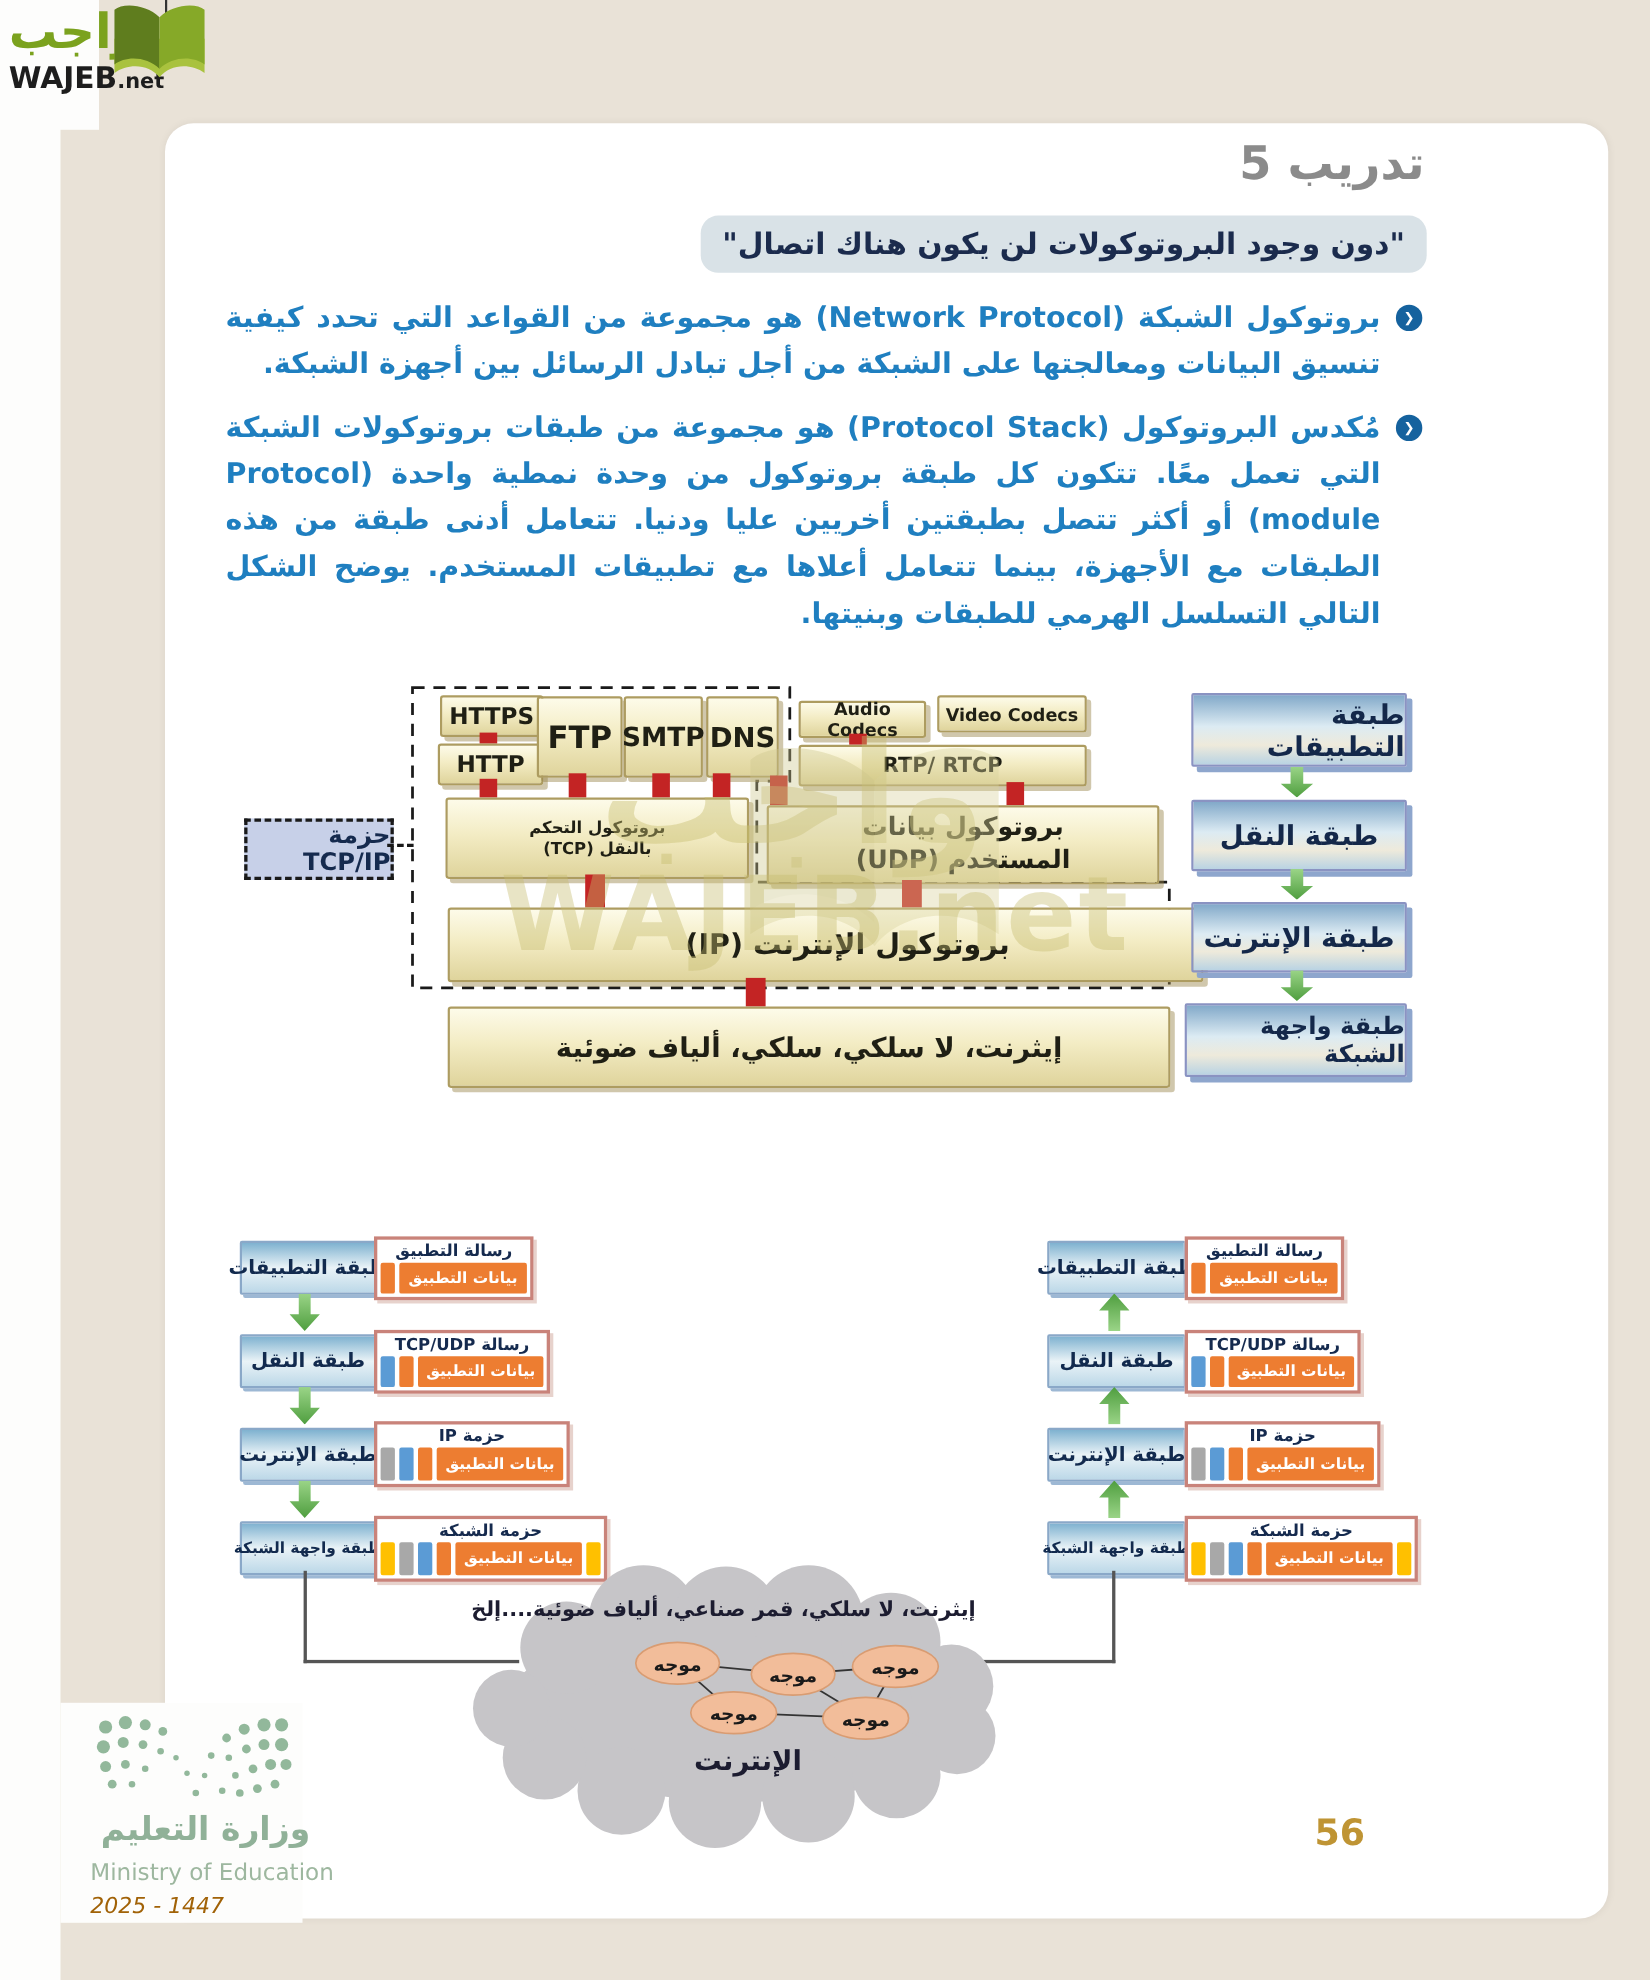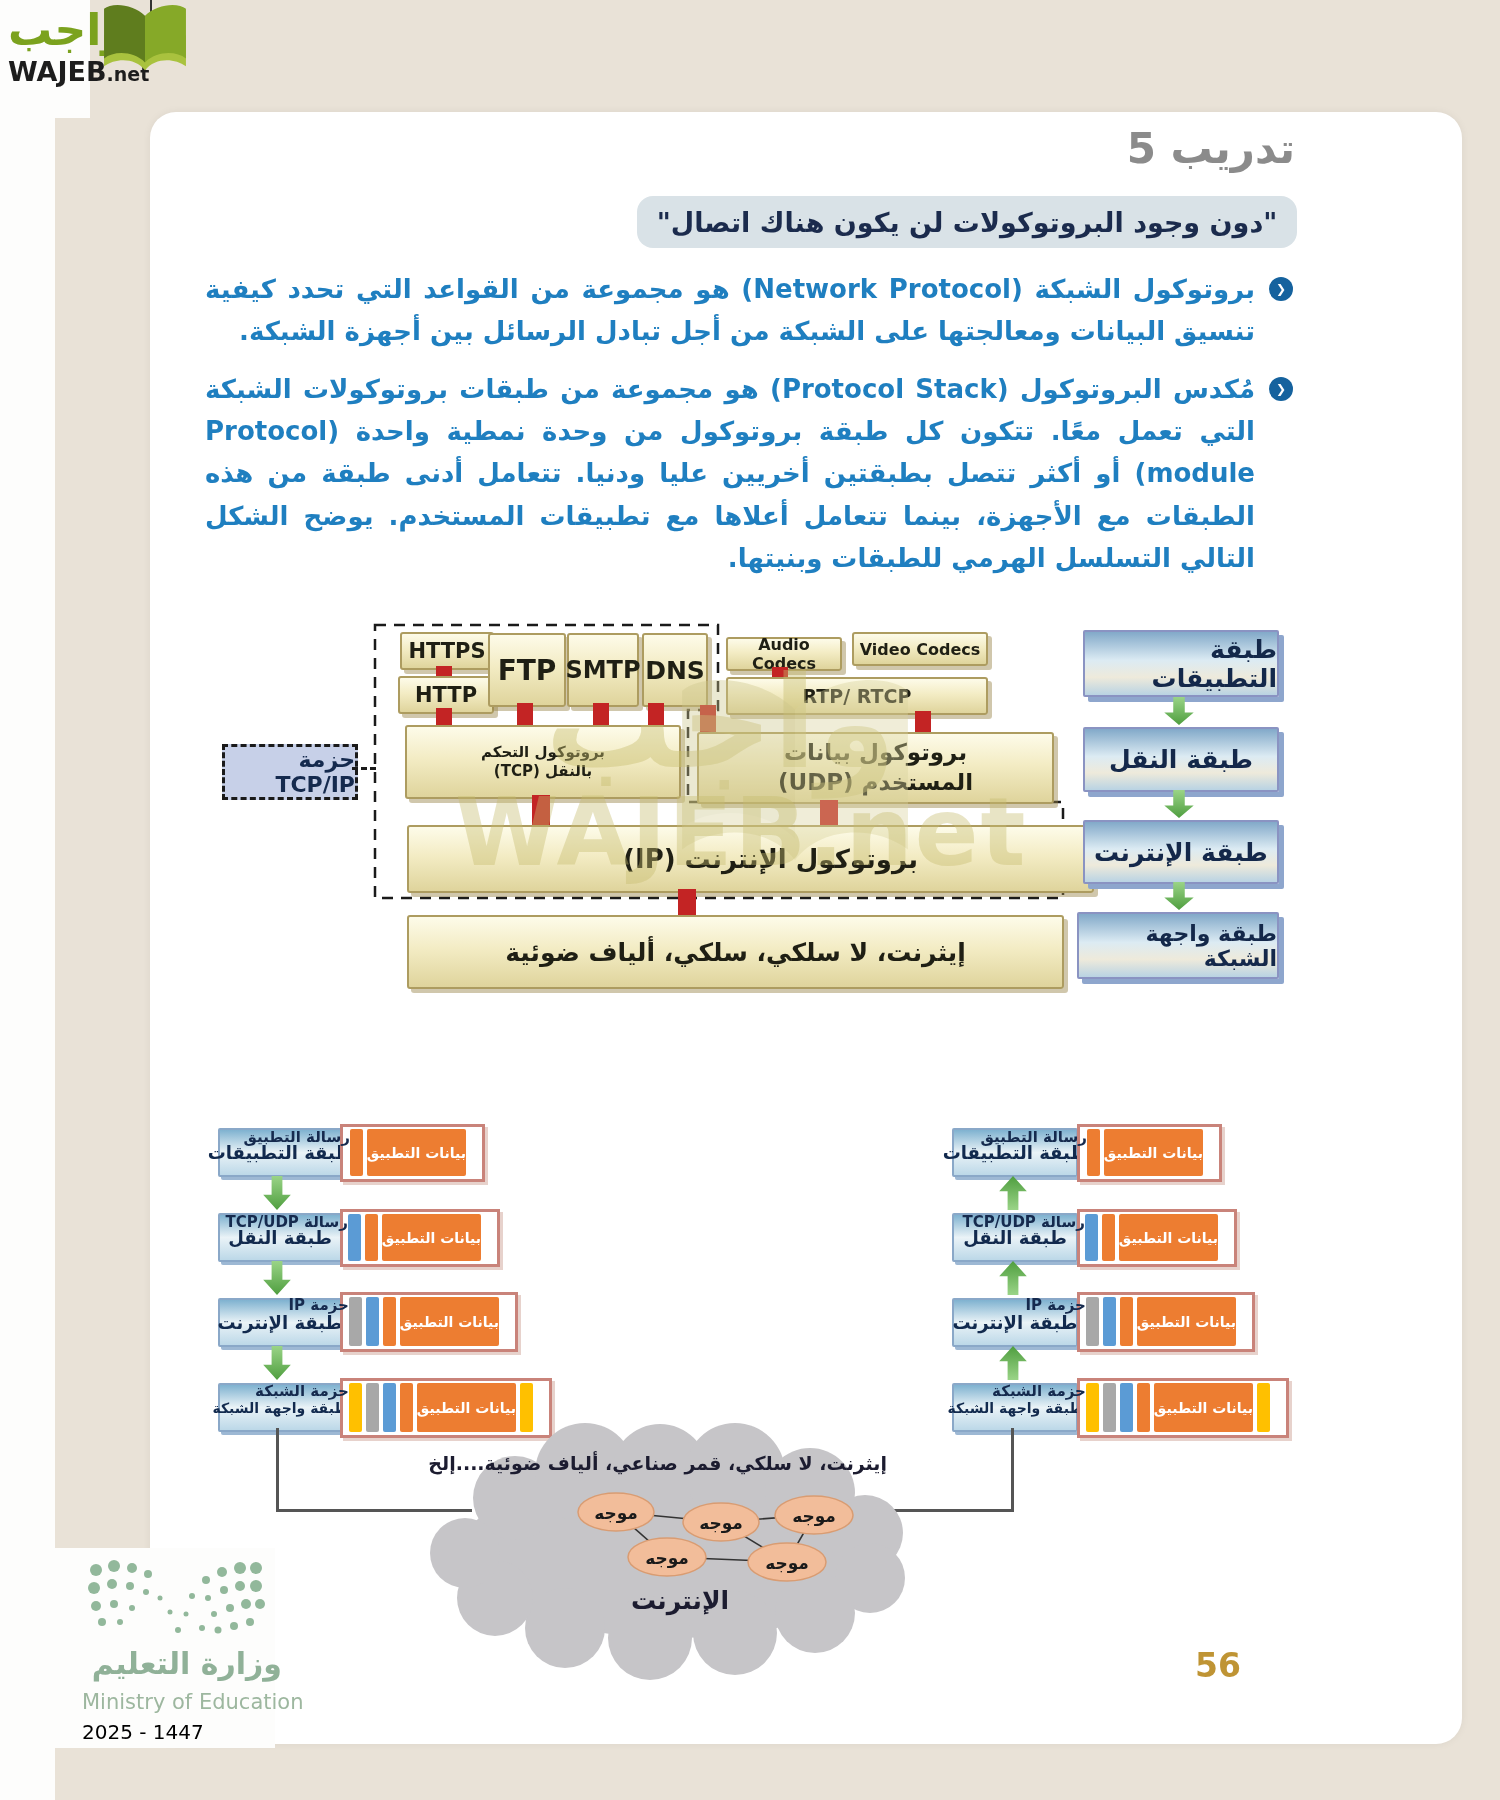--- a/index.html
+++ b/index.html
@@ -27,34 +27,34 @@
   .lbox{background:linear-gradient(180deg,#82a9c9,#dcebf3 45%,#eeeadb 72%,#b9d3e3);border:2px solid #8a93c2;box-shadow:5px 5px 0 #8ea6cd;display:flex;align-items:center;justify-content:center;font-weight:bold;color:#14284a;direction:rtl;border-radius:2px;}
   .garrow{clip-path:polygon(32% 0,68% 0,68% 55%,96% 55%,50% 100%,4% 55%,32% 55%);background:linear-gradient(180deg,#9ad487,#4f9e3f);}
   .garrow.up{transform:rotate(180deg);}
   
   .wm{pointer-events:none;z-index:6;font-weight:bold;}
   
   .note{left:480px;top:1028px;width:700px;direction:rtl;text-align:right;font-size:25px;font-weight:bold;color:#2b2b3d;}
   .note-marker{color:#6e2a2a;font-size:19px;margin-left:10px;}
   
   .lbox2{background:linear-gradient(180deg,#7fb2d0,#eaf3f7 50%,#bcd8e8);border:2px solid #8aa8c8;box-shadow:3px 3px 0 #9db8d4;display:flex;align-items:center;justify-content:center;font-size:18px;font-weight:bold;color:#122a4e;direction:rtl;white-space:nowrap;border-radius:2px;}
-  .pkt{background:#fff;border:3px solid #c9837a;box-shadow:3px 3px 0 rgba(185,125,110,.35);display:flex;flex-direction:row;padding:1px 16px;box-sizing:border-box;justify-content:flex-end;}
+  .pkt{background:#fff;border:3px solid #c9837a;box-shadow:3px 3px 0 rgba(185,125,110,.35);display:flex;flex-direction:column;padding:1px 3px;box-sizing:border-box;}
   .pkt-label{text-align:center;font-size:15px;font-weight:bold;color:#152a4e;line-height:1.25;direction:rtl;white-space:nowrap;}
   .pkt-row{display:flex;align-items:stretch;gap:4px;flex:1;direction:ltr;padding:1px 0 2px 0;}
   .seg{width:13px;border-radius:2px;}
   .seg.orange{background:#ed7d31}.seg.blue{background:#5b9bd5}.seg.gray{background:#a8a8a8}.seg.yellow{background:#ffc000}
   .pkt-data{flex:1;background:#ed7d31;color:#fff;font-weight:bold;font-size:14px;display:flex;align-items:center;justify-content:center;border-radius:2px;direction:rtl;white-space:nowrap;}
   .wire{background:#555;}
   .cloud-media{left:467px;top:1452px;width:420px;text-align:center;font-size:19px;font-weight:bold;color:#1c1c30;direction:rtl;white-space:nowrap;z-index:4;}
   .cloud-label{left:600px;top:1586px;width:160px;text-align:center;font-size:25px;font-weight:bold;color:#1c1c30;direction:rtl;z-index:4;}
   
   .moe-patch{left:55px;top:1548px;width:220px;height:200px;background:#fdfdfc;}
   .moe-ar{left:82px;top:1646px;width:200px;font-size:30px;font-weight:bold;color:#90b198;direction:rtl;text-align:right;}
   .moe-en{left:82px;top:1690px;width:240px;font-size:21px;color:#9db79f;}
-  .moe-years{left:82px;top:1720px;width:240px;font-size:20px;color:#000000;}
+  .moe-years{left:82px;top:1720px;width:240px;font-size:20px;color:#a16207;font-style:italic;}
   .page-num{left:1195px;top:1646px;font-size:33px;font-weight:bold;color:#bf9434;}
 </style>
 </head>
 <body>
 
 <div class="page">
 
   <div class="abs white-strip"></div>
   <div class="abs panel"></div>
   <div class="abs hairline" style="left:150px;top:0;width:2px;height:15px;"></div>

